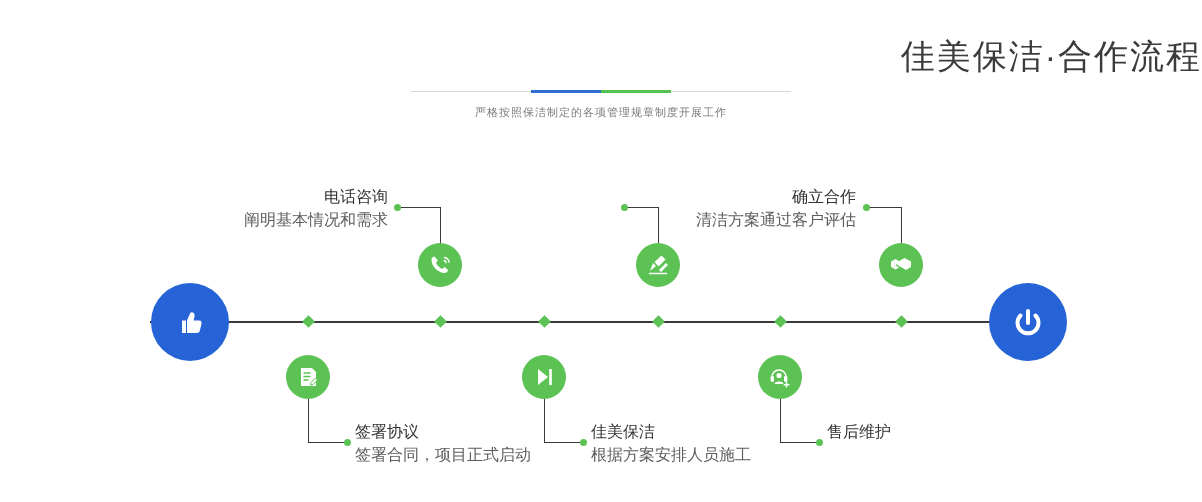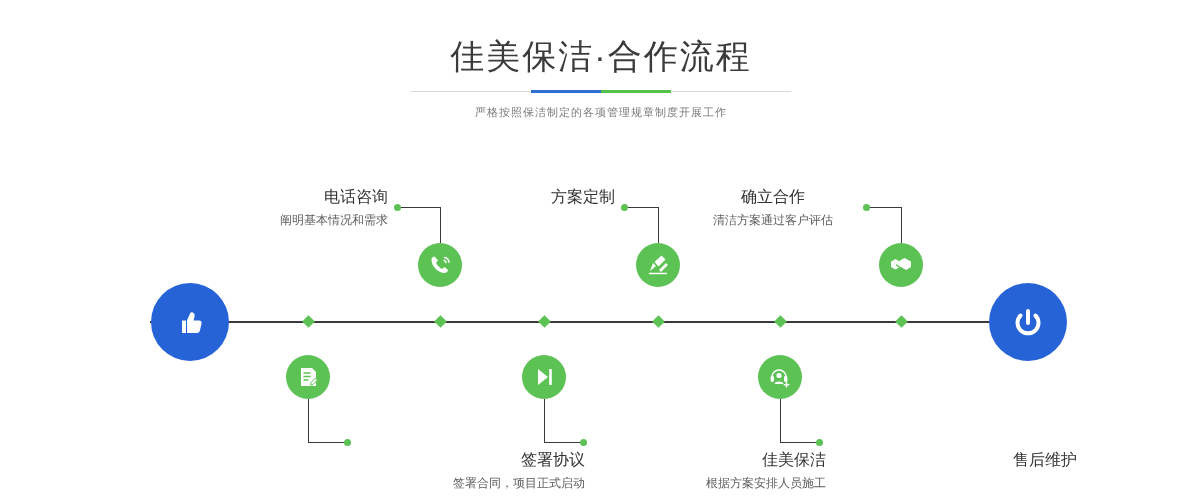--- a/index.html
+++ b/index.html
@@ -26,20 +26,21 @@
     width: 1202px;
     text-align: center;
   }
   .title {
     font-size: 34px;
     color: #3b3b3b;
     letter-spacing: 2px;
     font-weight: normal;
     line-height: 44px;
     margin: 0;
+    text-align: right;
   }
   .rule-wrap {
     position: relative;
     width: 380px;
     height: 3px;
     margin: 12px auto 0 auto;
   }
   .rule-base {
     position: absolute;
     left: 0;
@@ -136,27 +137,27 @@
     position: absolute;
     white-space: nowrap;
   }
   .label .l-title {
     font-size: 16px;
     color: #333333;
     line-height: 20px;
     font-family: Liberation Serif, serif;
   }
   .label .l-desc {
-    font-size: 12px;
+    font-size: 16px;
     color: #5d5d5d;
     line-height: 20px;
     margin-top: 3px;
   }
   .label.align-right { text-align: right; }
-  .label.align-left { text-align: right; margin-top: 28px; }
+  .label.align-left { text-align: left; }
 
   svg { display: block; }
 </style>
 </head>
 <body>
 
 <div class="canvas">
 
   <div class="header">
     <div class="title">佳美保洁·合作流程</div>
@@ -232,21 +233,20 @@
         <path d="M14 18 L21 11 L23 13 L16 20 Z" fill="#ffffff"></path>
         <path d="M4.5 21.5 L21.5 21.5" stroke="#ffffff" stroke-width="1.4" stroke-linecap="round"></path>
       </svg>
     </span>
   </div>
   <div class="diamond" style="left:654px; top:317px;"></div>
   <div class="connector-v" style="left:658px; top:207px; height:36px;"></div>
   <div class="connector-h" style="left:624px; top:207px; width:34px;"></div>
   <div class="dot-end" style="left:621px; top:204px;"></div>
   <div class="label align-right" style="left:390px; top:187px; width:225px;">
-    <div class="l-title">方案定制</div>
   </div>
 
   <div class="node-icon" style="left:522px; top:355px;">
     <span>
       <svg width="26" height="26" viewBox="0 0 26 26">
         <path d="M7 5 L17 13 L7 21 Z" fill="#ffffff"></path>
         <rect x="18.2" y="5" width="2.6" height="16" fill="#ffffff"></rect>
       </svg>
     </span>
   </div>
@@ -265,21 +265,21 @@
         <path d="M3 9.5 L7.5 7 L12 9.5 L12 15 L7.5 17.5 L3 15 Z" fill="#ffffff" opacity="0.95"></path>
         <path d="M12 8.5 L16.5 6 L23 9.5 L23 15 L18 18 L12 14.5 Z" fill="#ffffff"></path>
         <path d="M8.5 13 L13 16.5 L17 18.5" stroke="#5cc254" stroke-width="1.3" fill="none" stroke-linecap="round"></path>
       </svg>
     </span>
   </div>
   <div class="diamond" style="left:897px; top:317px;"></div>
   <div class="connector-v" style="left:901px; top:207px; height:36px;"></div>
   <div class="connector-h" style="left:866px; top:207px; width:35px;"></div>
   <div class="dot-end" style="left:863px; top:204px;"></div>
-  <div class="label align-right" style="left:660px; top:187px; width:226px;text-align:center;">
+  <div class="label align-right" style="left:630px; top:187px; width:226px;">
     <div class="l-title">确立合作</div>
     <div class="l-desc">清洁方案通过客户评估</div>
   </div>
 
   <div class="node-icon" style="left:758px; top:355px;">
     <span>
       <svg width="26" height="26" viewBox="0 0 26 26">
         <path d="M5 13 A7 7 0 0 1 19 13" stroke="#ffffff" stroke-width="1.6" fill="none"></path>
         <rect x="3.6" y="12" width="3.4" height="6" rx="1.4" fill="#ffffff"></rect>
         <rect x="17" y="12" width="3.4" height="6" rx="1.4" fill="#ffffff"></rect>

